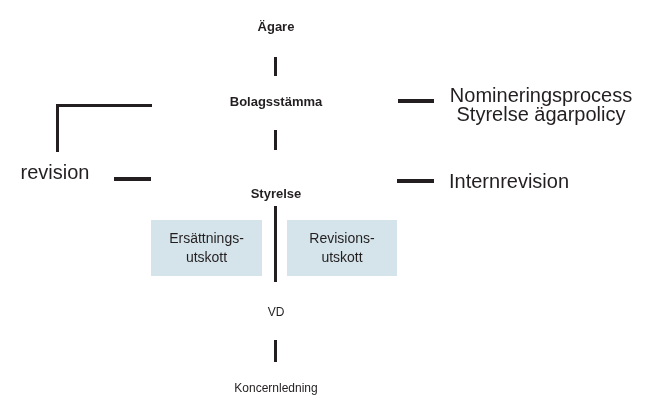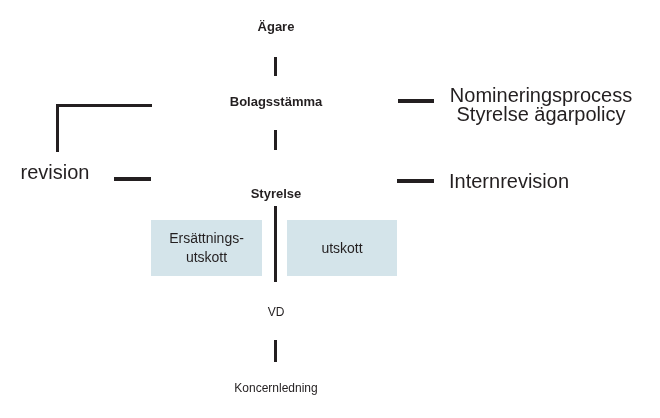--- a/index.html
+++ b/index.html
@@ -88,16 +88,17 @@
 
   <div class="hline" style="left:397px; top:179px; width:37px; height:4px;"></div>
   <div class="side-label" style="left:449px; top:172px; text-align:left;">Internrevision</div>
 
   <div class="committee" style="left:151px; top:220px;">
     <div>Ersättnings-</div>
     <div>utskott</div>
   </div>
 
   <div class="committee" style="left:287px; top:220px; width:110px;">
+    <div>Revisions-</div>
     <div>utskott</div>
   </div>
 
 </div>
 
 </body></html>

